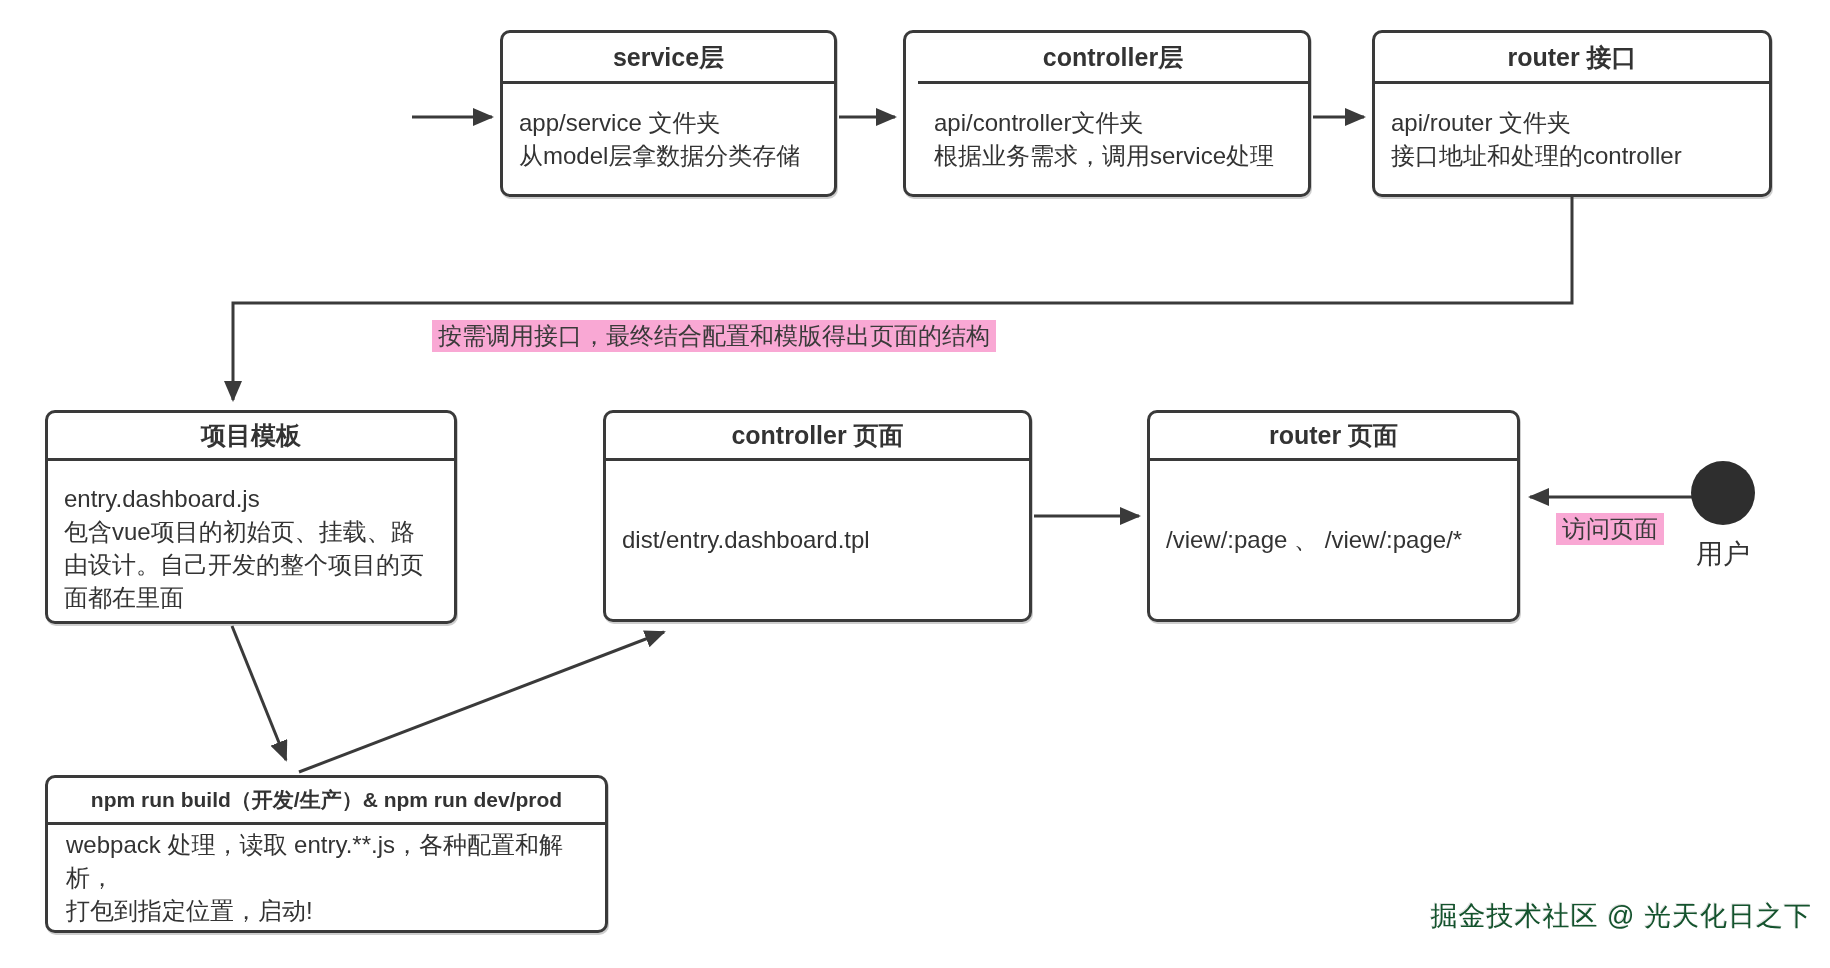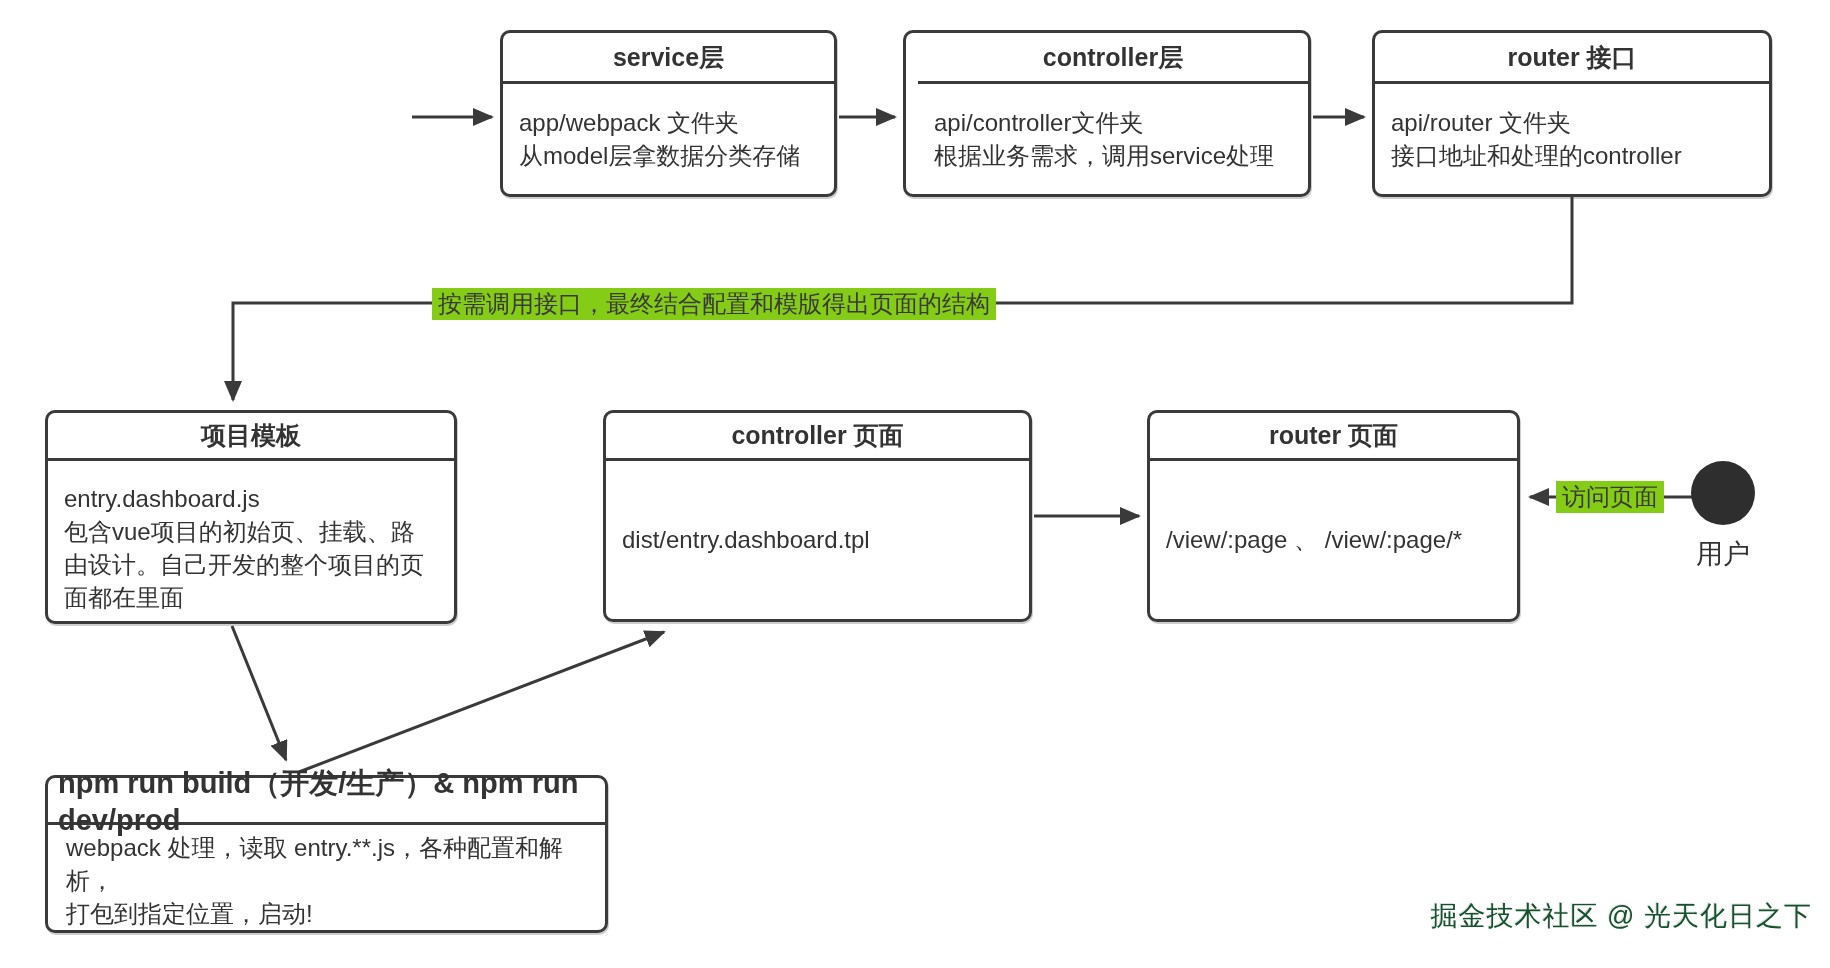--- a/index.html
+++ b/index.html
@@ -33,26 +33,26 @@
   #box-controller {left:903px; top:30px; width:408px;height:167px;padding-left:12px;}
   #box-router-api {left:1372px;top:30px; width:400px;height:167px;}
   #box-model .title,#box-service .title,#box-controller .title,#box-router-api .title{height:51px;}
   
   #box-template   {left:45px;  top:410px;width:412px;height:214px;gap:14px;}
   #box-ctrl-page  {left:603px; top:410px;width:429px;height:212px;}
   #box-router-page{left:1147px;top:410px;width:373px;height:212px;}
   #box-template .title,#box-ctrl-page .title,#box-router-page .title{height:48px;}
   
   #box-build{left:45px;top:775px;width:563px;height:158px;}
-  #box-build .title{height:47px;font-size:29px;}
-  #box-build .body{padding:6px 18px;}
+  #box-build .title{height:47px;font-size:21px;}
+  #box-build .body{padding:0 18px;}
   
   .line-label{
-    position:absolute;z-index:3;background:#84cc16;
-    font-size:24px;color:#3a3a3a;padding:0 6px;white-space:nowrap;
+    position:absolute;z-index:3;background:#f9a8d4;
+    font-size:24px;color:#3a3a3a;padding:0 6px;white-space:nowrap;margin-top:32px;
   }
   #flow-label{left:432px;top:288px;}
   #visit-label{left:1556px;top:481px;}
   
   #user-dot{
     position:absolute;z-index:2;left:1691px;top:461px;width:64px;height:64px;
     border-radius:50%;background:#2e2e2e;
   }
   #user-label{
     position:absolute;z-index:2;left:1673px;top:536px;width:100px;
@@ -84,21 +84,21 @@
     <line x1="232" y1="626" x2="286" y2="760" stroke="#3a3a3a" stroke-width="3" marker-end="url(#arrow)"></line>
     <line x1="299" y1="772" x2="664" y2="632" stroke="#3a3a3a" stroke-width="3" marker-end="url(#arrow)"></line>
     <line x1="1034" y1="516" x2="1139" y2="516" stroke="#3a3a3a" stroke-width="3" marker-end="url(#arrow)"></line>
     <line x1="1692" y1="497" x2="1530" y2="497" stroke="#3a3a3a" stroke-width="3" marker-end="url(#arrow)"></line>
   </svg>
 
 
   <div class="box" id="box-service">
     <div class="title">service层</div>
     <div class="body">
-      <div>app/webpack 文件夹</div>
+      <div>app/service 文件夹</div>
       <div>从model层拿数据分类存储</div>
     </div>
   </div>
 
   <div class="box" id="box-controller">
     <div class="title">controller层</div>
     <div class="body">
       <div>api/controller文件夹</div>
       <div>根据业务需求，调用service处理</div>
     </div>

